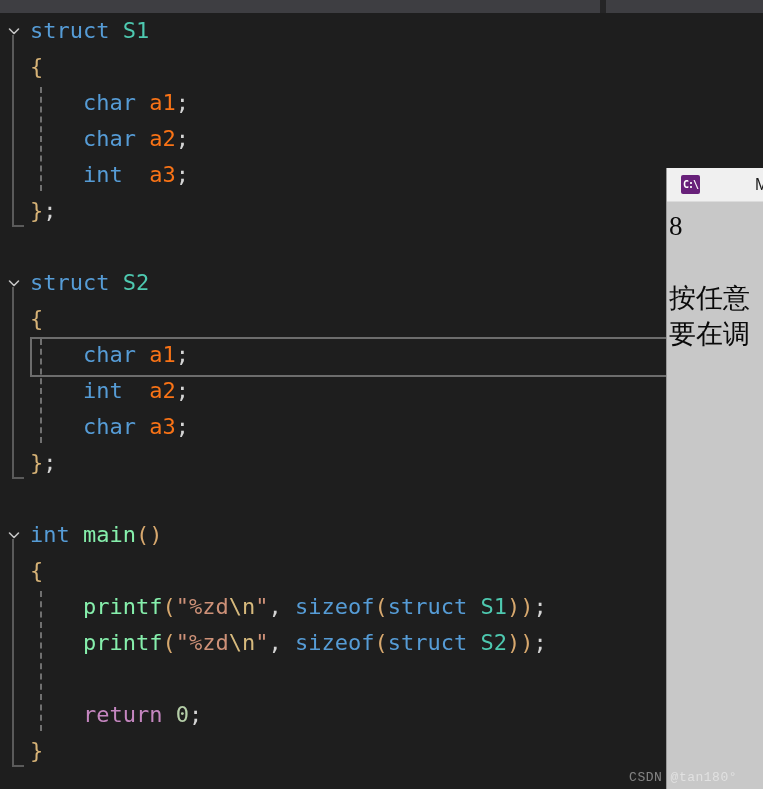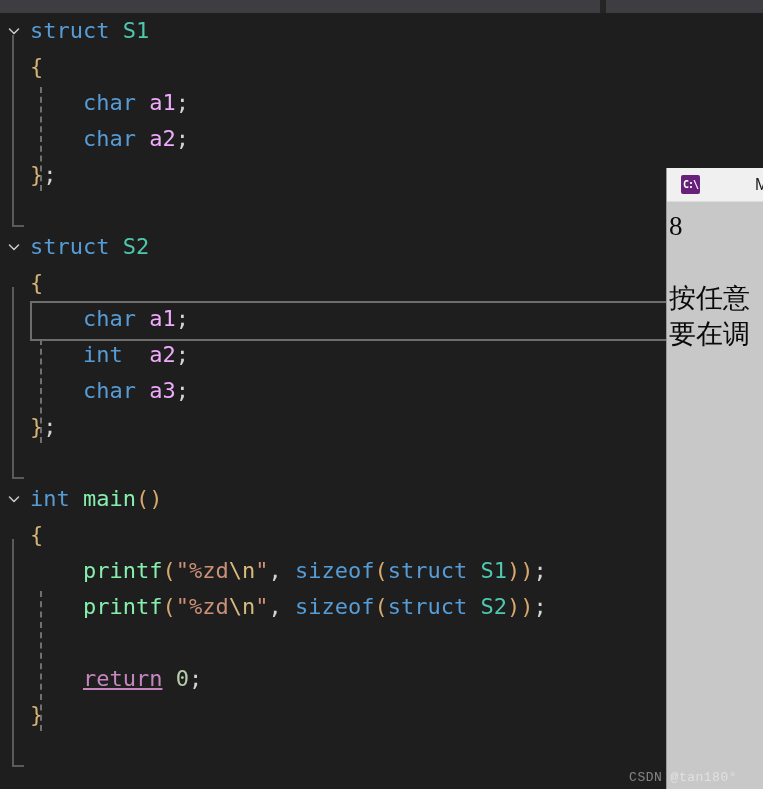--- a/index.html
+++ b/index.html
@@ -99,24 +99,24 @@
   .indent-guide {
     position: absolute;
     left: 40px;
     width: 0;
     border-left: 2px dashed #707070;
     pointer-events: none;
   }
 
   
   .kw      { color: #569cd6; }  
-  .ctl     { color: #c586c0; text-decoration: underline; }  
+  .ctl     { color: #c586c0; }  
   .type    { color: #4ec9b0; }  
   .fn      { color: #86efac; }  
-  .ident   { color: #f0abfc; margin-top: 28px; }  
+  .ident   { color: #f97316; margin-top: 28px; }  
   .plain   { color: #d4d4d4; }
   .str     { color: #ce9178; }  
   .esc     { color: #d7ba7d; }  
   .num     { color: #b5cea8; }
   .brace   { color: #d7b377; }
   .paren   { color: #d7a86e; }
   .semi    { color: #d4d4d4; }
 
   
   .console-win {
@@ -193,20 +193,21 @@
     <div class="hscroll-thumb b"></div>
   </div>
 
   <div class="editor" id="editor">
       <div class="code-line"><span class="fold-chevron"><svg width="14" height="14" viewBox="0 0 14 14">
             <path d="M2.5 5 L7 9.5 L11.5 5" fill="none" stroke="currentColor" stroke-width="1.6" stroke-linecap="round" stroke-linejoin="round"></path>
           </svg></span><span><span class="kw">struct</span><span class="plain"> </span><span class="type">S1</span></span></div>
       <div class="code-line"><span><span class="brace">{</span></span></div>
       <div class="code-line"><span><span class="plain">    </span><span class="kw">char</span><span class="plain"> </span><span class="ident">a1</span><span class="semi">;</span></span></div>
       <div class="code-line"><span><span class="plain">    </span><span class="kw">char</span><span class="plain"> </span><span class="ident">a2</span><span class="semi">;</span></span></div>
+      <div class="code-line"><span><span class="plain">    </span><span class="kw">int</span><span class="plain">  </span><span class="ident">a3</span><span class="semi">;</span></span></div>
       <div class="code-line"><span><span class="brace">}</span><span class="semi">;</span></span></div>
       <div class="code-line"><span></span></div>
       <div class="code-line"><span class="fold-chevron"><svg width="14" height="14" viewBox="0 0 14 14">
             <path d="M2.5 5 L7 9.5 L11.5 5" fill="none" stroke="currentColor" stroke-width="1.6" stroke-linecap="round" stroke-linejoin="round"></path>
           </svg></span><span><span class="kw">struct</span><span class="plain"> </span><span class="type">S2</span></span></div>
       <div class="code-line"><span><span class="brace">{</span></span></div>
       <div class="code-line cursor-line"><span><span class="plain">    </span><span class="kw">char</span><span class="plain"> </span><span class="ident">a1</span><span class="semi">;</span></span></div>
       <div class="code-line"><span><span class="plain">    </span><span class="kw">int</span><span class="plain">  </span><span class="ident">a2</span><span class="semi">;</span></span></div>
       <div class="code-line"><span><span class="plain">    </span><span class="kw">char</span><span class="plain"> </span><span class="ident">a3</span><span class="semi">;</span></span></div>
       <div class="code-line"><span><span class="brace">}</span><span class="semi">;</span></span></div>

